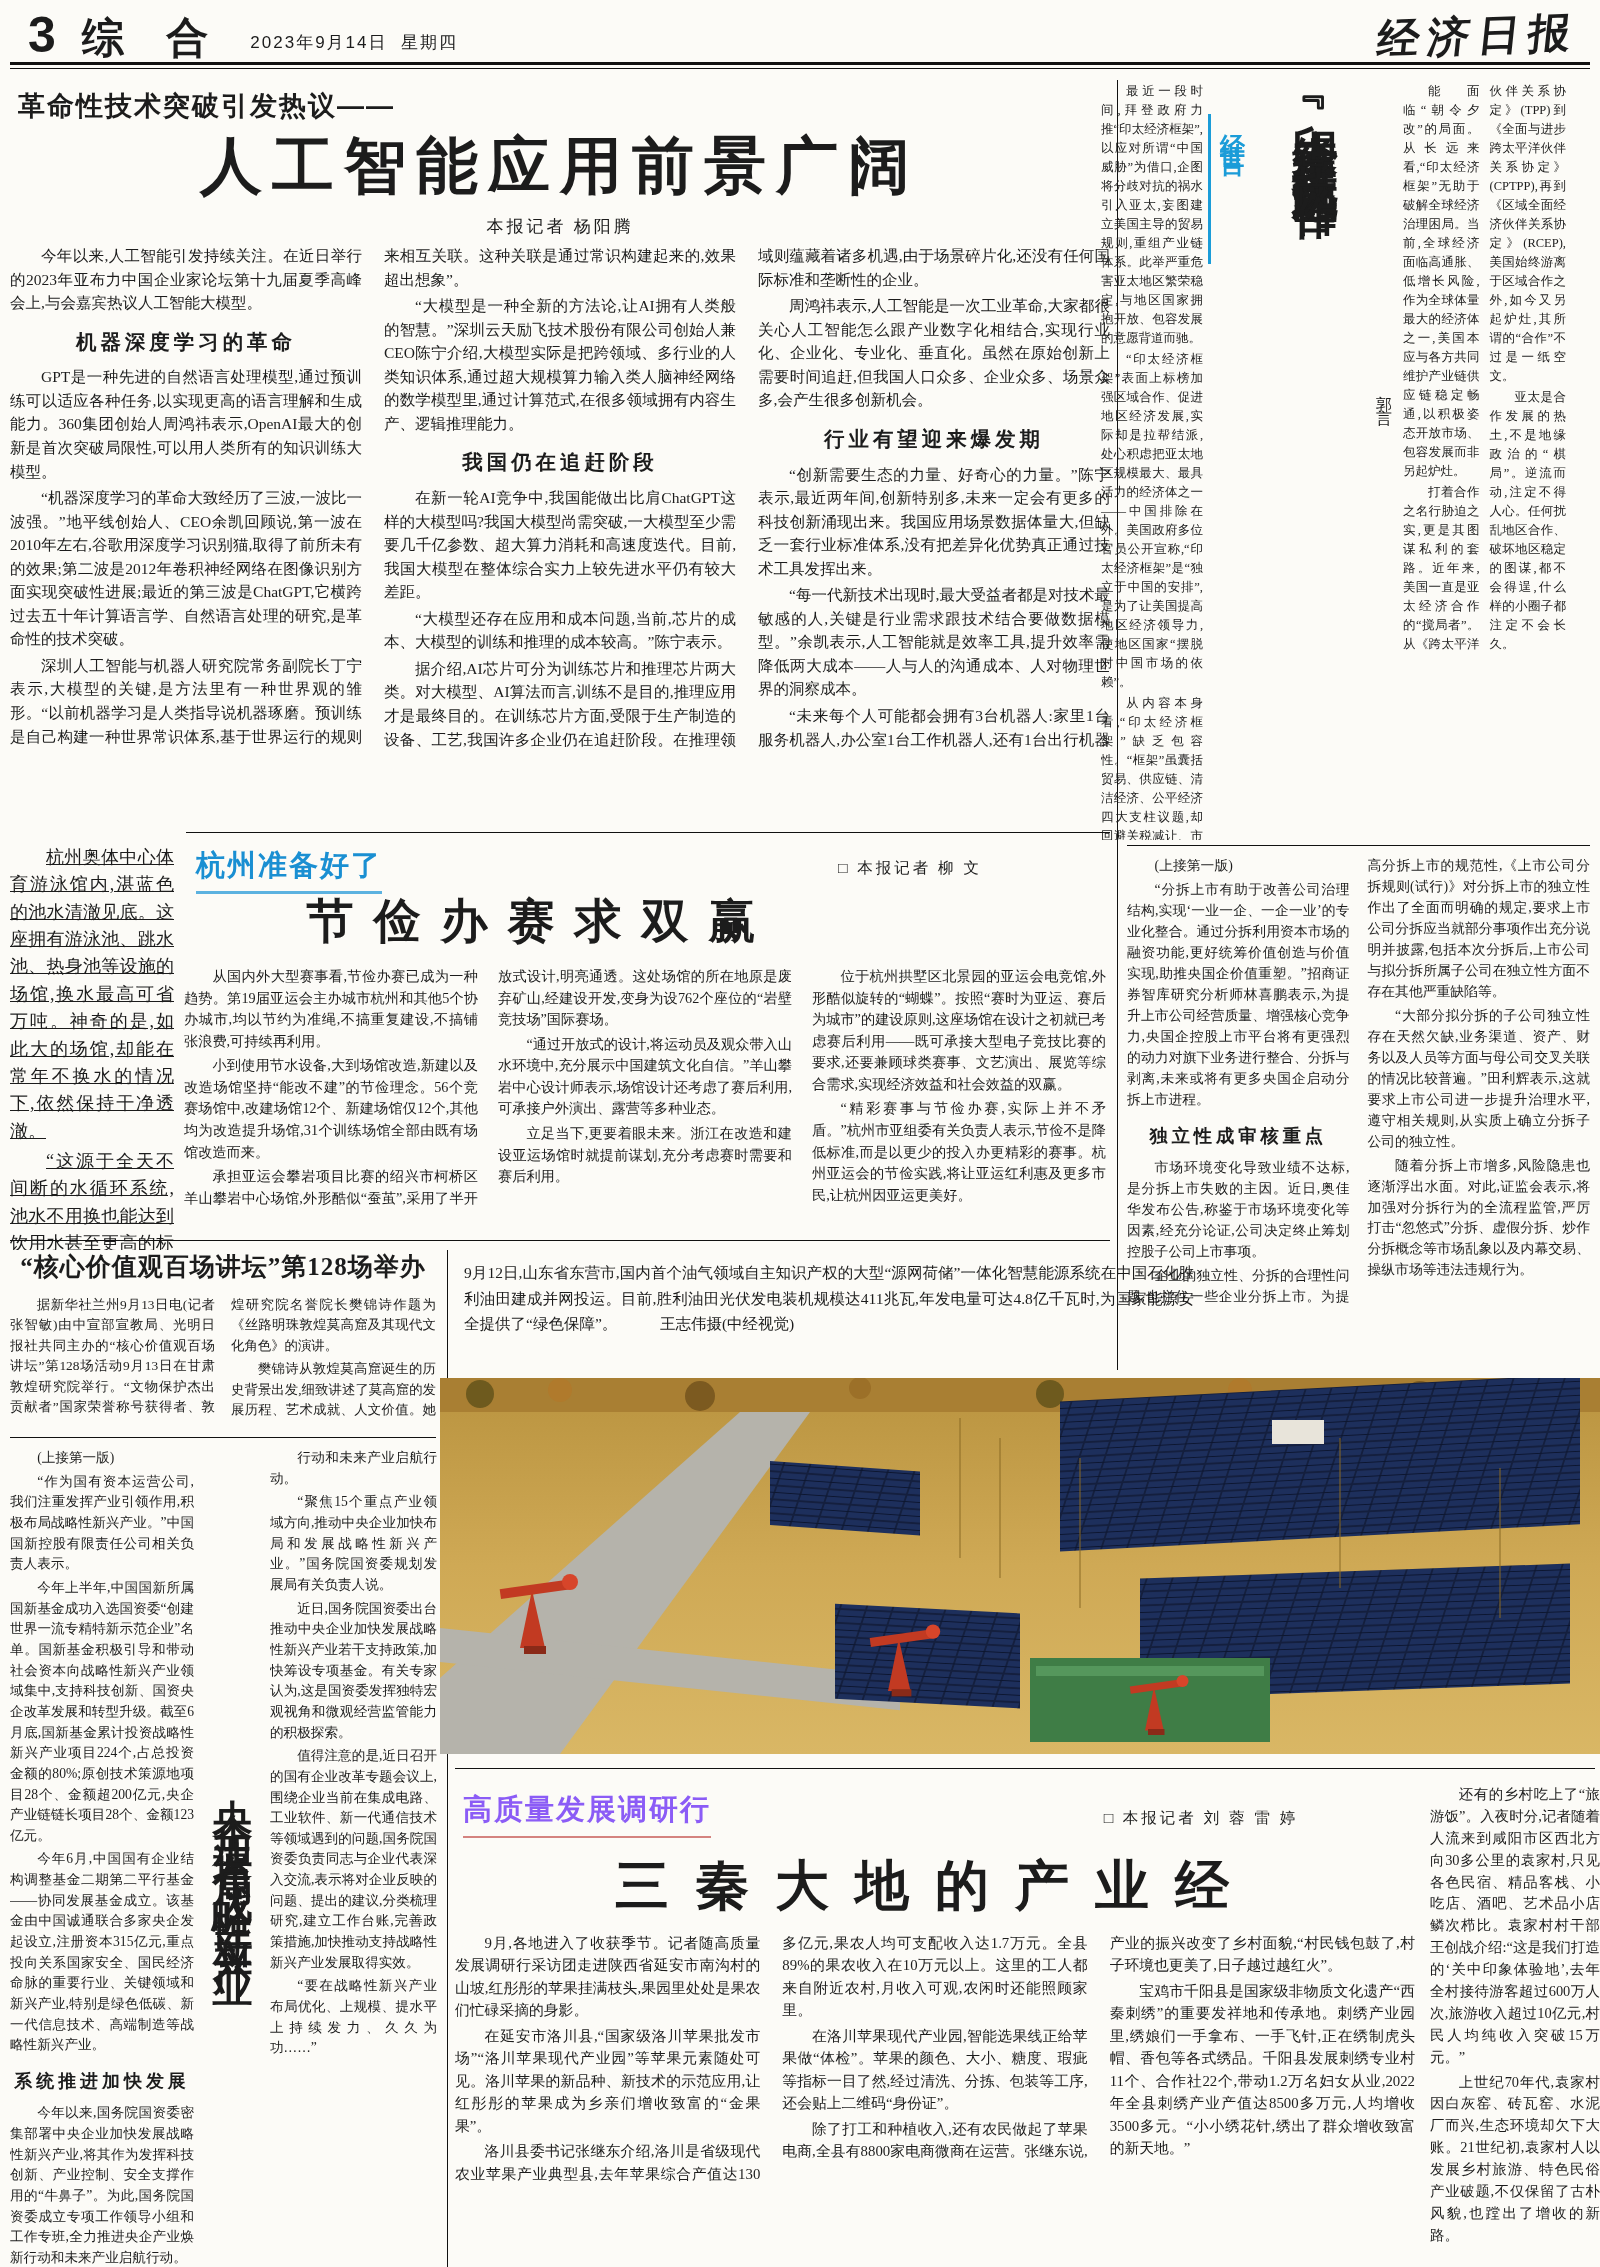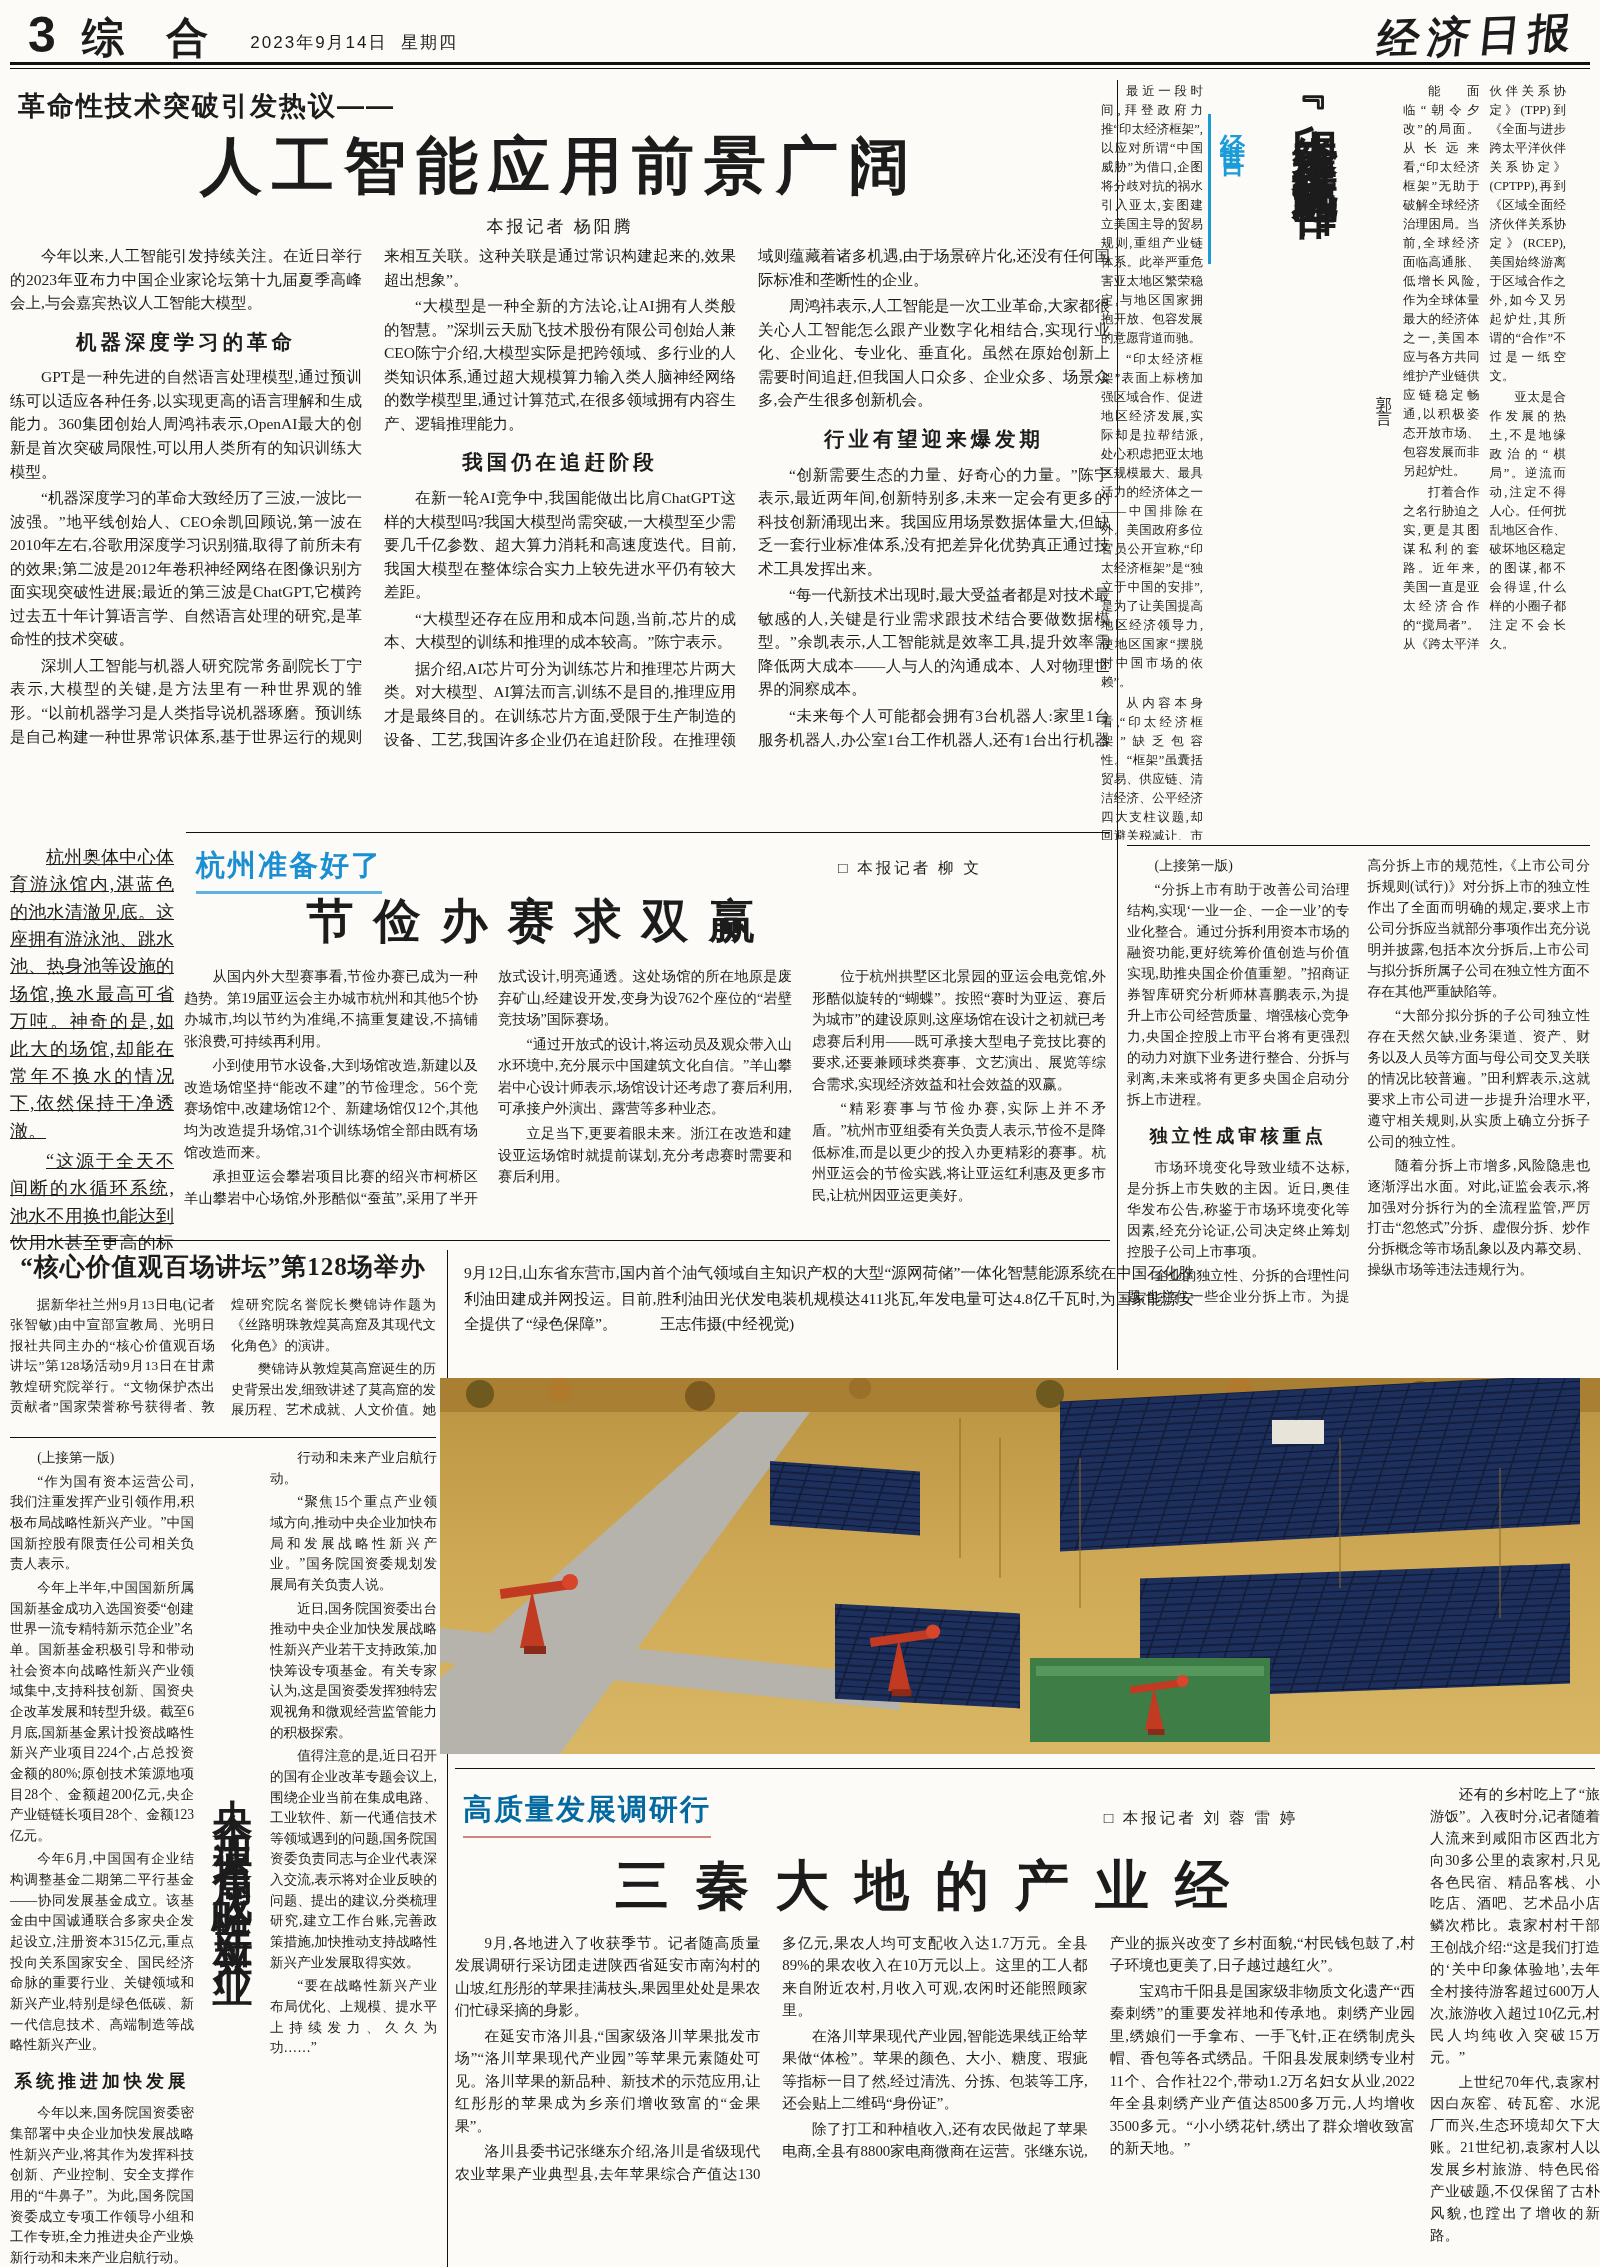--- a/index.html
+++ b/index.html
@@ -20,21 +20,21 @@
   .body-cols{column-gap:22px;overflow:hidden;}
   .para{text-indent:2em;text-align:justify;margin:0 0 3px;line-height:1.52;}
   .sub-head{font-family:"Liberation Sans","DejaVu Sans",sans-serif;font-weight:bold;text-align:center;
             font-size:1.32em;letter-spacing:4px;margin:14px 0 10px;text-indent:0;break-inside:avoid;line-height:1.3;}
   .kicker{font-family:"Liberation Sans",sans-serif;font-weight:bold;font-size:27px;letter-spacing:2px;}
   .headline-xl{font-weight:bold;text-align:center;font-size:62px;letter-spacing:10px;line-height:1.05;}
   .byline{text-align:center;font-size:17px;letter-spacing:3px;}
 
   .tag-blue{color:#1a8fd2;font-family:"Liberation Sans",sans-serif;font-weight:bold;font-size:29px;
             letter-spacing:2px;border-bottom:3px solid #5cb2e0;padding-bottom:5px;display:inline-block;}
-  .tag-red{color:#0369a1;font-family:"Liberation Sans",sans-serif;font-weight:bold;font-size:29px;
+  .tag-red{color:#8b5cf6;font-family:"Liberation Sans",sans-serif;font-weight:bold;font-size:29px;
            letter-spacing:2px;border-bottom:2px solid #d4837f;padding-bottom:6px;display:inline-block;}
 
   
   .jsy{display:flex;flex-direction:row;}
   .jsy-strip{font-size:12.5px;line-height:1.5;overflow:hidden;}
   .jsy-strip .para{margin-bottom:2px;}
   .v-label{writing-mode:vertical-rl;color:#1b9cd8;font-family:"Liberation Sans",sans-serif;font-weight:bold;
            font-size:25px;letter-spacing:8px;border-left:3px solid #1b9cd8;padding-left:6px;height:150px;}
   .v-headline{writing-mode:vertical-rl;font-weight:bold;font-size:45px;line-height:1.15;letter-spacing:6px;}
   .v-author{writing-mode:vertical-rl;font-size:16px;letter-spacing:14px;}

